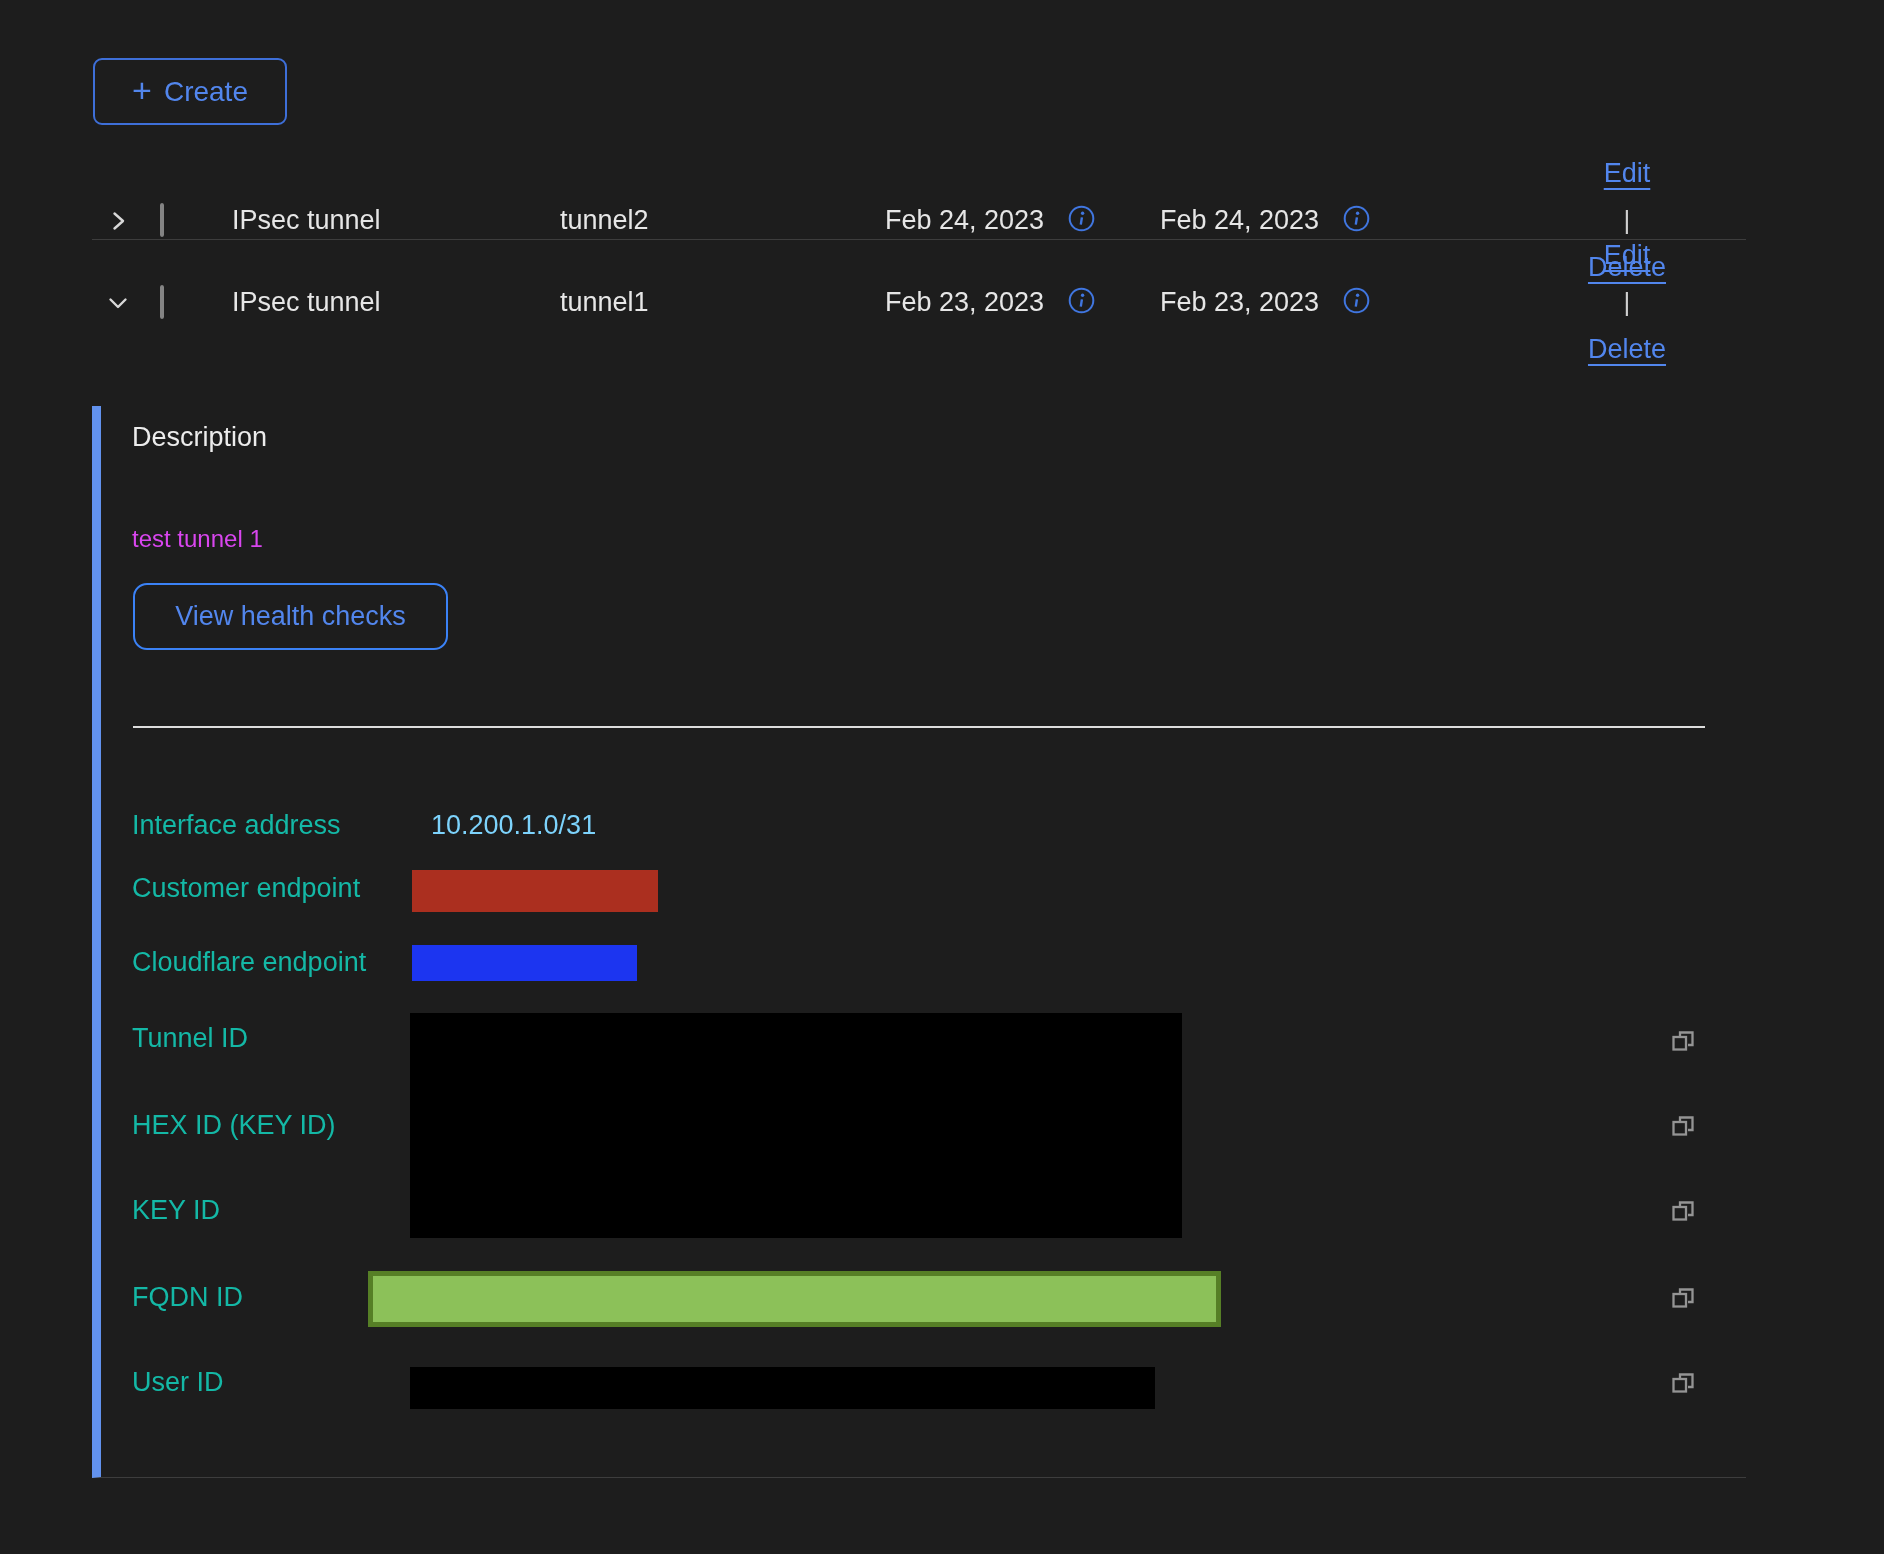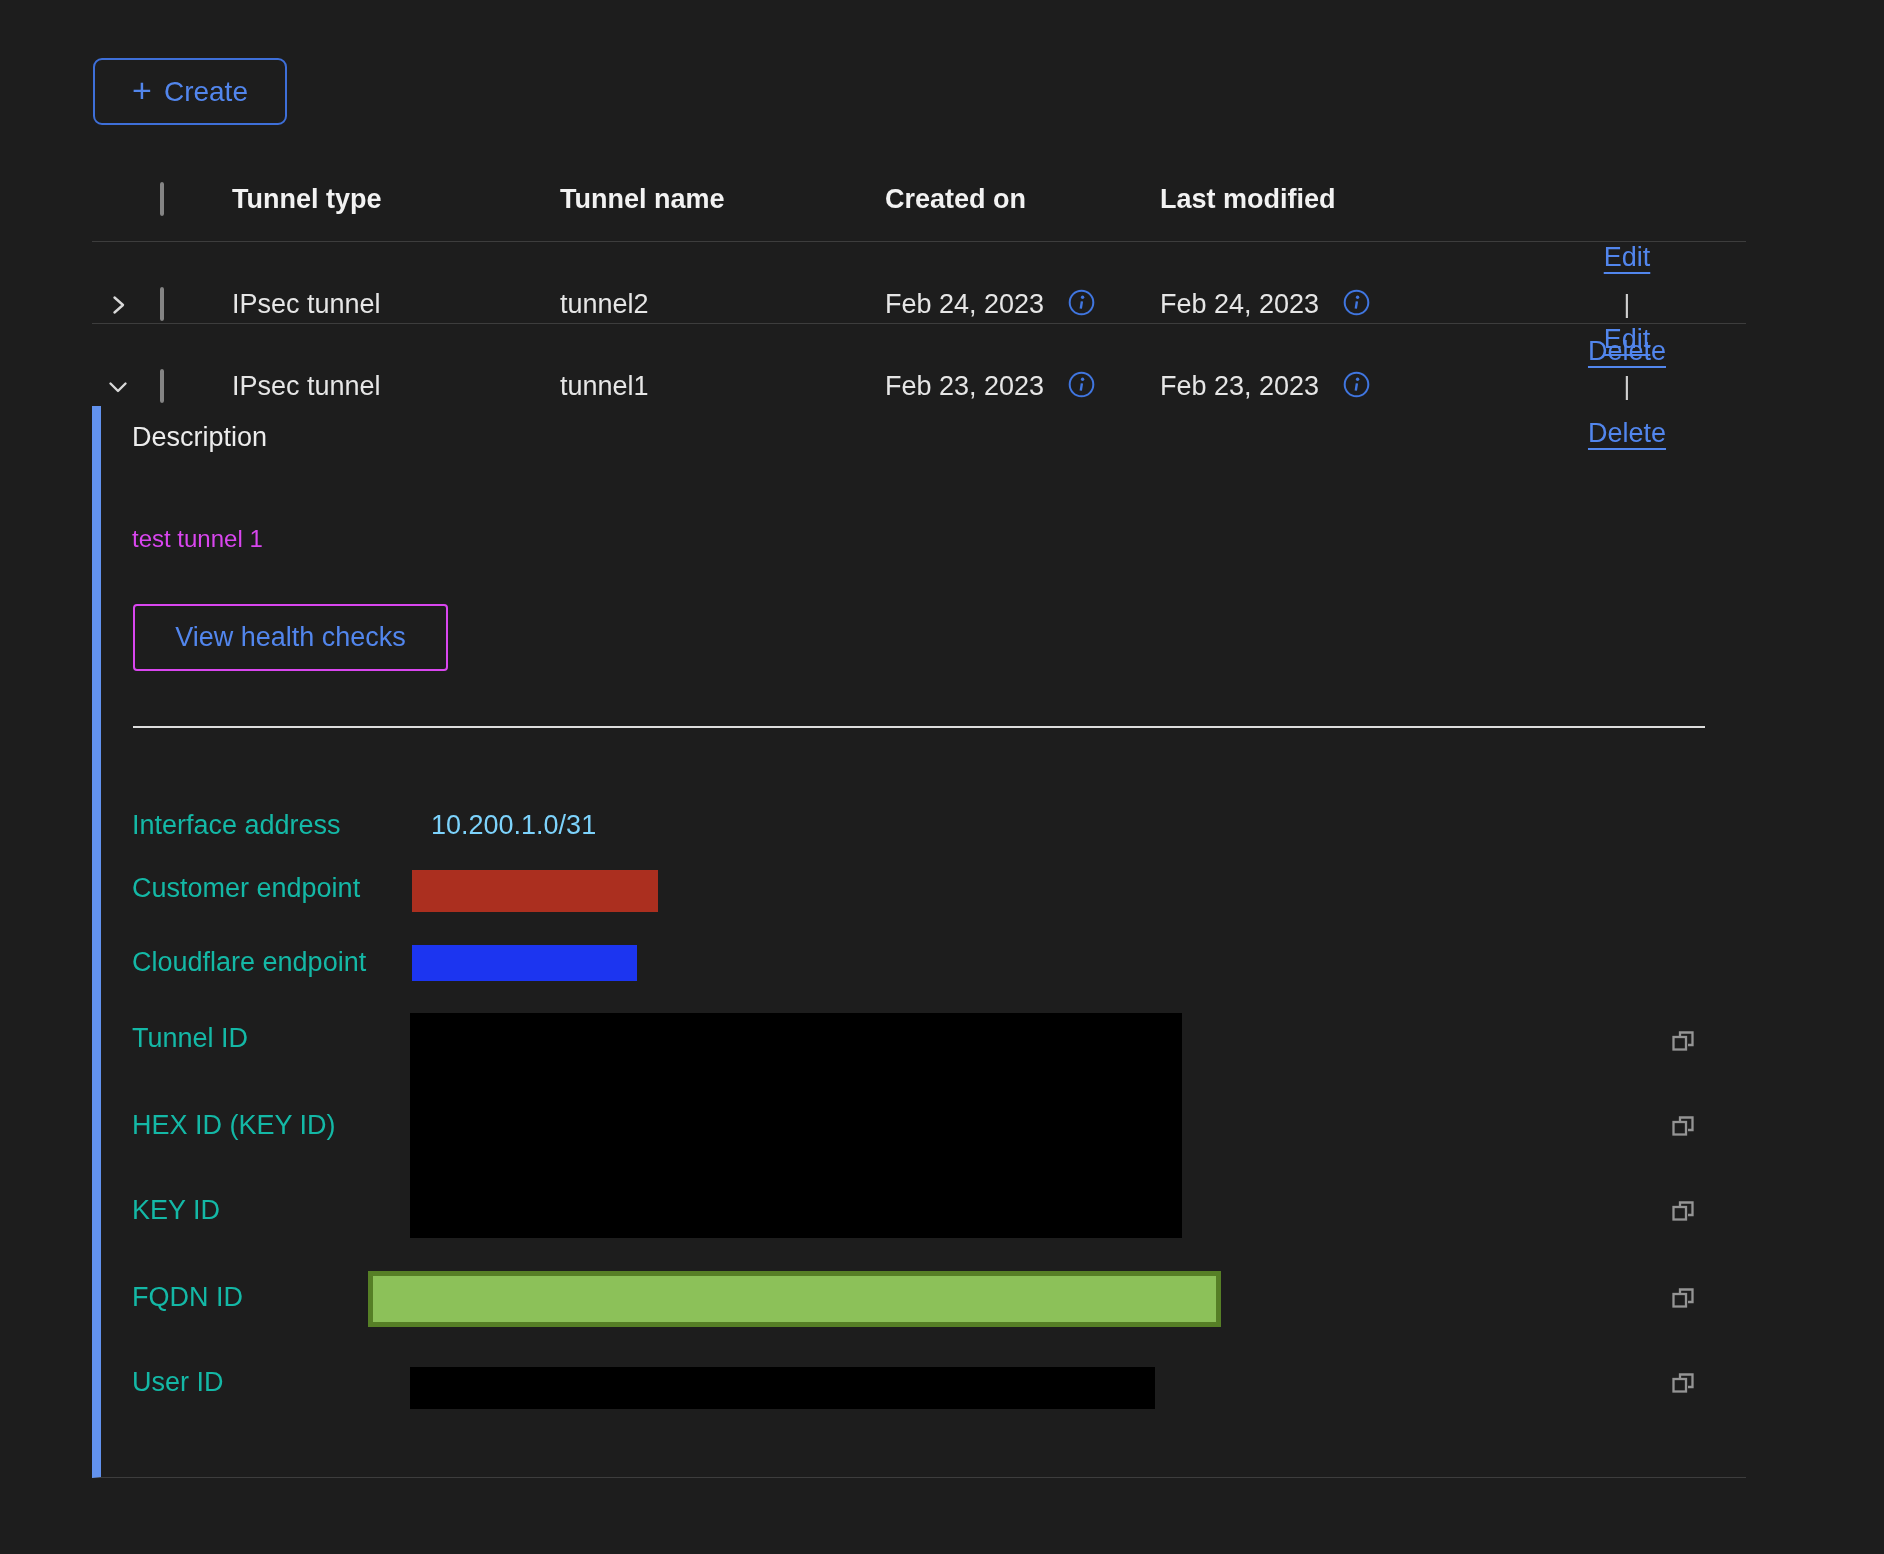--- a/index.html
+++ b/index.html
@@ -67,25 +67,25 @@
     position: absolute;
     left: 92px; top: 406px;
     width: 1654px; height: 1072px;
     border-left: 9px solid #6292ee;
     border-bottom: 1px solid #3d3d3d;
   }
   .panel .abs { position: absolute; }
   .desc-label { left: 31px; top: 16px; font-size: 27px; font-weight: 500; color: #ececec; }
   .desc-value { left: 31px; top: 119px; font-size: 24px; color: #d946ef; }
   .health-btn {
-    left: 32px; top: 198px;
+    left: 32px; top: 177px;
     width: 315px; height: 67px;
     background: transparent;
-    border: 2px solid #d946ef;
-    border-radius: 4px;
+    border: 2px solid #3b82f6;
+    border-radius: 14px;
     color: #5286ed;
     font-size: 27px;
     font-family: inherit;
     display: flex; align-items: center; justify-content: center;
     cursor: pointer;
   }
   .light-divider { left: 32px; top: 320px; width: 1572px; height: 2px; background: #dcdcdc; }
 
   .field-label { left: 31px; font-size: 27px; color: #14b8a6; line-height: 34px; white-space: nowrap; }
   .field-value { left: 330px; font-size: 27px; color: #7dd3fc; line-height: 34px; }
@@ -104,29 +104,20 @@
 
 <div class="screen">
 
   <button class="create-btn">
     <span class="plus">+</span>
     <span>Create</span>
   </button>
 
   <div class="table">
 
-    <div class="trow head">
-      <div class="cell expander"></div>
-      <div class="cell"><span class="checkbox"></span></div>
-      <div class="cell">Tunnel type</div>
-      <div class="cell">Tunnel name</div>
-      <div class="cell">Created on</div>
-      <div class="cell">Last modified</div>
-      <div class="cell"></div>
-    </div>
 
     <div class="trow body-row row-1">
       <div class="cell expander">
         <svg class="chev" width="24" height="24" viewBox="0 0 24 24">
           <path d="M8.5 4.5 L17 12 L8.5 19.5" fill="none" stroke="#d8d8d8" stroke-width="2.4" stroke-linecap="round" stroke-linejoin="round"></path>
         </svg>
       </div>
       <div class="cell"><span class="checkbox"></span></div>
       <div class="cell">IPsec tunnel</div>
       <div class="cell">tunnel2</div>

